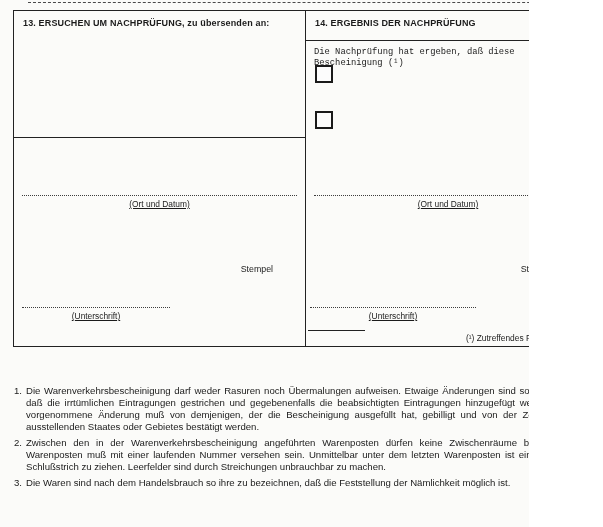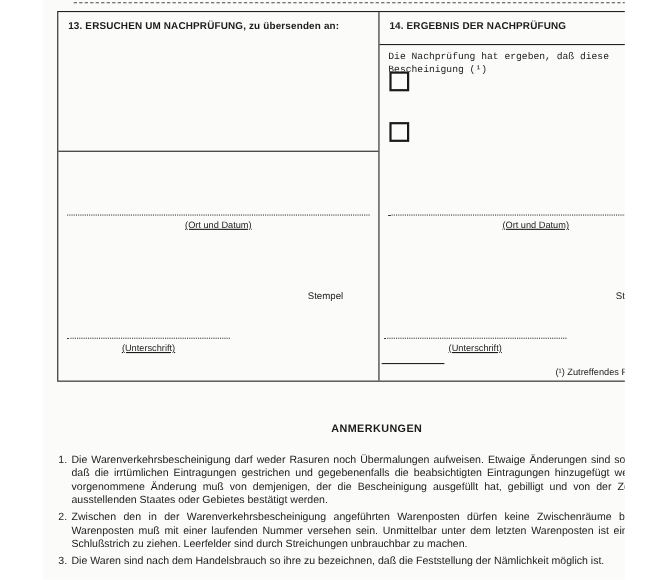--- a/index.html
+++ b/index.html
@@ -3,21 +3,20 @@
 <meta charset="utf-8">
 <style>
   html, body { margin:0; padding:0; background:#ffffff; }
   .page {
     position:relative;
     width:529px; height:527px;
     background:#fbfbf9;
     font-family:"Liberation Sans","DejaVu Sans",sans-serif;
     color:#1b1b1b;
     overflow:hidden;
-    margin-left:39px;
   }
   .top-cut-line {
     position:absolute; left:28px; top:2px; width:572px; height:0;
     border-top:1.5px dashed #4a4a4a;
   }
   
   .form-box {
     position:absolute; left:13px; top:10px;
     width:578px; height:337px;
     border:1.7px solid #222;
@@ -124,21 +123,20 @@
         <div class="dotline"></div>
         <div class="underlabel">(Unterschrift)</div>
       </div>
 
       <div class="footnote-rule"></div>
       <p class="footnote-text">(¹) Zutreffendes Feld ankreuzen.</p>
     </section>
   </div>
 
   <section class="notes">
-    <h2 class="notes-title">ANMERKUNGEN</h2>
 
     <div class="note-item">
       <span class="note-num">1.</span>
       <p class="note-text">Die Warenverkehrsbescheinigung darf weder Rasuren noch Übermalungen aufweisen. Etwaige Änderungen sind so vorzunehmen, daß die irrtümlichen Eintragungen gestrichen und gegebenenfalls die beabsichtigten Eintragungen hinzugefügt werden. Jede so vorgenommene Änderung muß von demjenigen, der die Bescheinigung ausgefüllt hat, gebilligt und von der Zollbehörde des ausstellenden Staates oder Gebietes bestätigt werden.</p>
     </div>
 
     <div class="note-item">
       <span class="note-num">2.</span>
       <p class="note-text">Zwischen den in der Warenverkehrsbescheinigung angeführten Warenposten dürfen keine Zwischenräume bestehen, jeder Warenposten muß mit einer laufenden Nummer versehen sein. Unmittelbar unter dem letzten Warenposten ist ein waagerechter Schlußstrich zu ziehen. Leerfelder sind durch Streichungen unbrauchbar zu machen.</p>
     </div>

